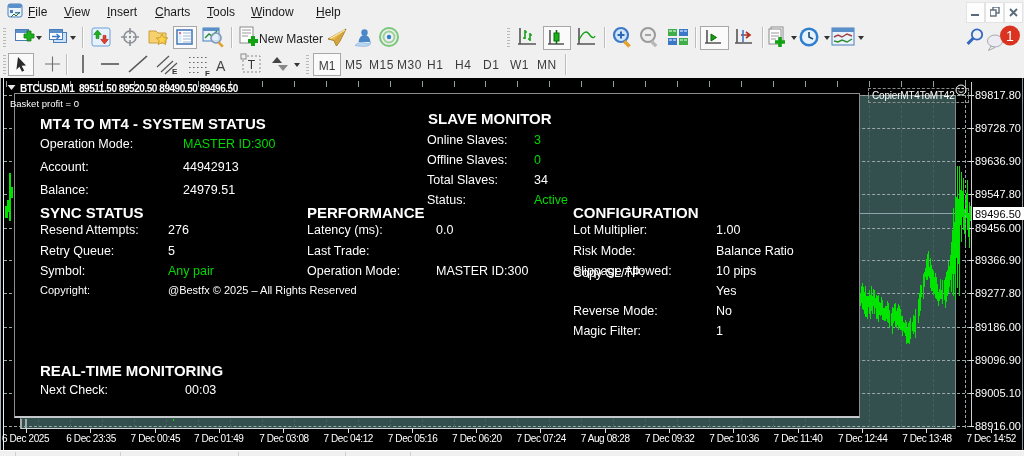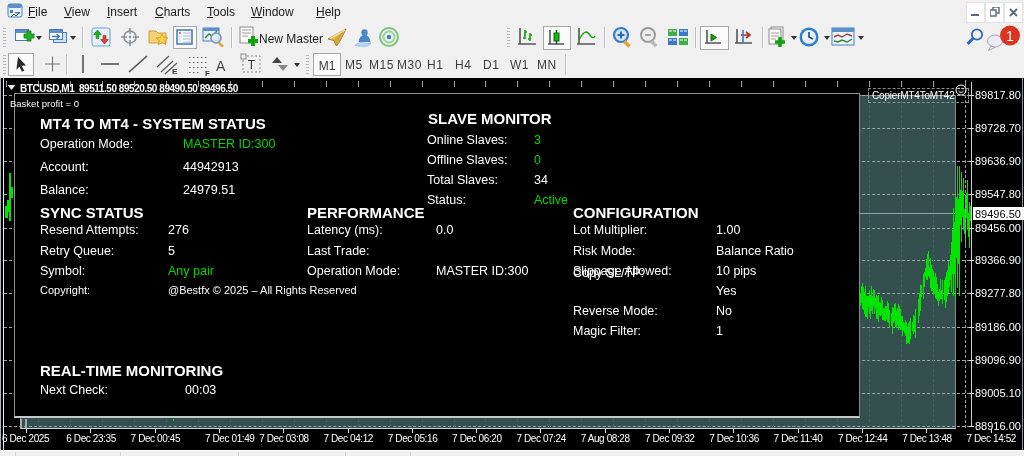--- a/index.html
+++ b/index.html
@@ -664,21 +664,21 @@
       <div class="abs" style="left:733.3px;top:351px;width:1px;height:4px;background:#e0e0e0"></div>
       <div class="abs" style="left:797.6px;top:351px;width:1px;height:4px;background:#e0e0e0"></div>
       <div class="abs" style="left:861.9px;top:351px;width:1px;height:4px;background:#e0e0e0"></div>
       <div class="abs" style="left:926.2px;top:351px;width:1px;height:4px;background:#e0e0e0"></div>
       <div class="abs" style="left:990.5px;top:351px;width:1px;height:4px;background:#e0e0e0"></div>
     </div>
   <div id="timelabels">
       <div class="timelbl" style="left:2.0px">6 Dec 2025</div>
       <div class="timelbl" style="left:66.3px">6 Dec 23:35</div>
       <div class="timelbl" style="left:130.6px">7 Dec 00:45</div>
-      <div class="timelbl" style="left:205px">7 Dec 01:49</div>
+      <div class="timelbl" style="left:194px">7 Dec 01:49</div>
       <div class="timelbl" style="left:259.2px">7 Dec 03:08</div>
       <div class="timelbl" style="left:323.5px">7 Dec 04:12</div>
       <div class="timelbl" style="left:387.8px">7 Dec 05:16</div>
       <div class="timelbl" style="left:452.1px">7 Dec 06:20</div>
       <div class="timelbl" style="left:516.4px">7 Dec 07:24</div>
       <div class="timelbl" style="left:580.7px">7 Aug 08:28</div>
       <div class="timelbl" style="left:645.0px">7 Dec 09:32</div>
       <div class="timelbl" style="left:709.3px">7 Dec 10:36</div>
       <div class="timelbl" style="left:773.6px">7 Dec 11:40</div>
       <div class="timelbl" style="left:837.9px">7 Dec 12:44</div>

